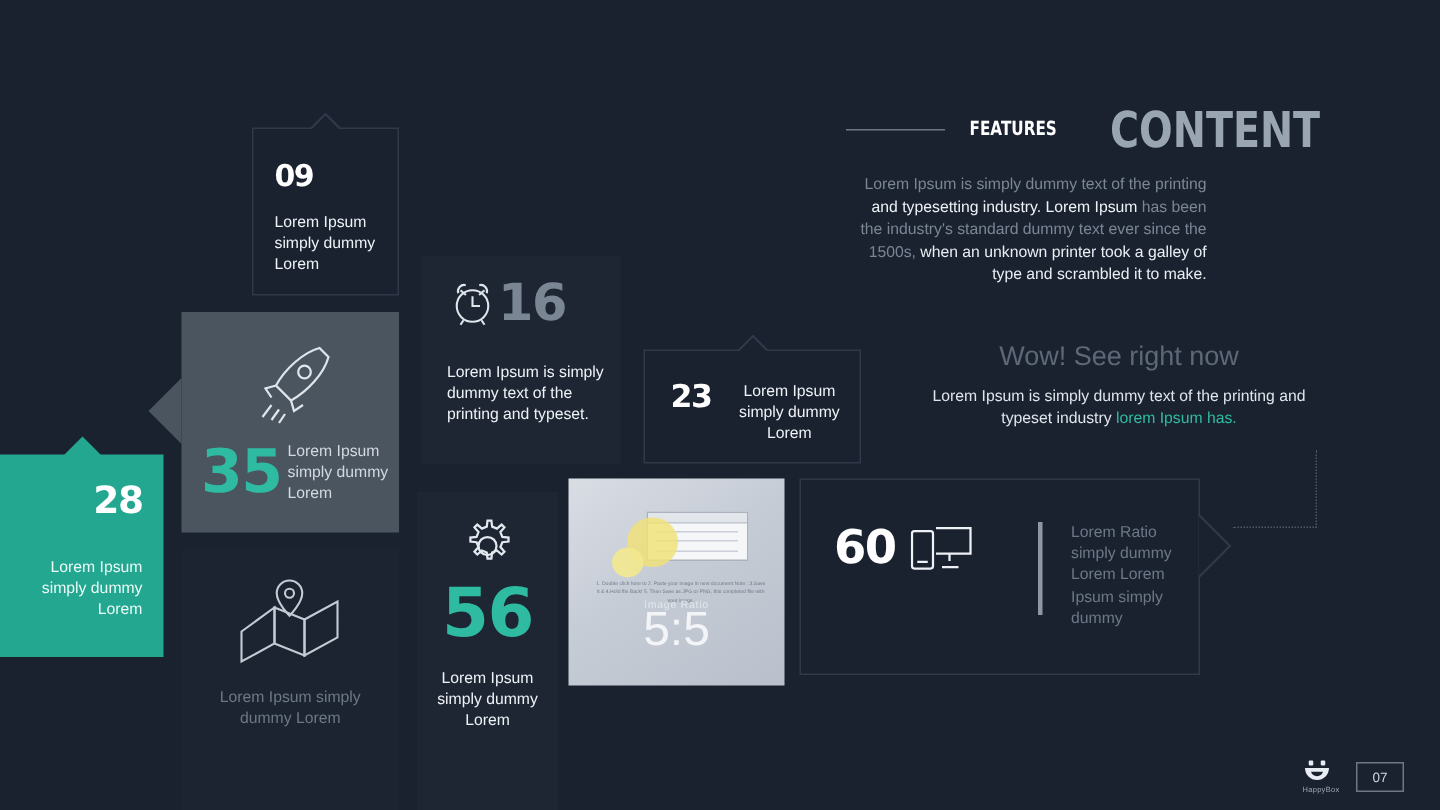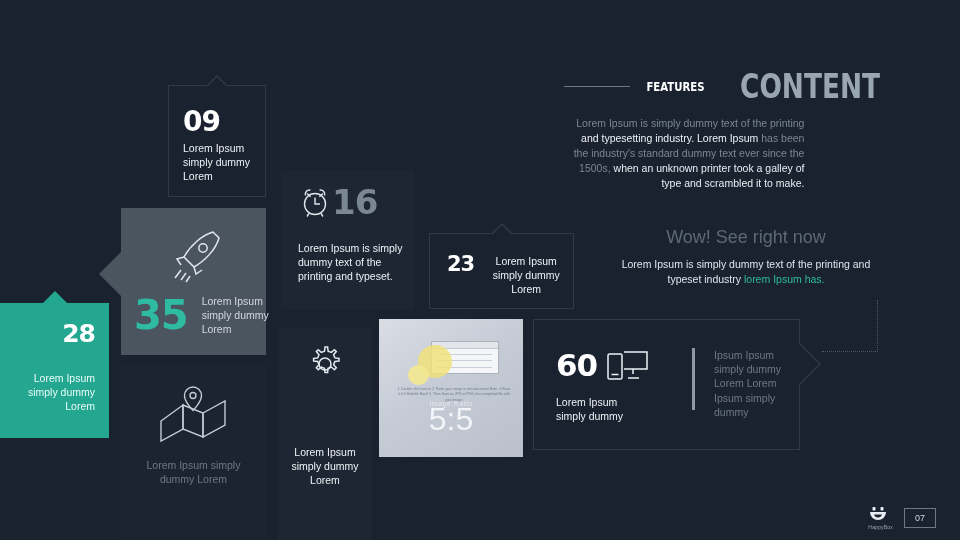--- a/index.html
+++ b/index.html
@@ -181,21 +181,21 @@
 
   <div id="wow">
     <div id="wow-title">Wow! See right now</div>
     <div id="wow-para">
       <span>Lorem Ipsum is simply dummy text of the printing and typeset industry </span><span class="lnk">lorem Ipsum has.</span>
     </div>
   </div>
 
   <div class="card outline" style="left:168px; top:85px; width:98px; height:112px;">
     <span class="notch-up-outline"></span>
-    <div class="num num-white" style="position:absolute; left:14px; top:19px; font-size:28px;text-align:center;">09</div>
+    <div class="num num-white" style="position:absolute; left:14px; top:19px; font-size:20px;text-align:center;">09</div>
     <div class="body-txt txt-white" style="position:absolute; left:14px; top:55px; width:74px; font-size:10.5px;">Lorem Ipsum simply dummy Lorem</div>
   </div>
 
   <div class="card fill-dark" style="left:281px; top:171px; width:133px; height:138px;">
     <div style="position:absolute; left:17px; top:14px; display:flex; align-items:center; gap:0;">
       <span>
         <svg width="34" height="34" viewBox="0 0 34 34" fill="none" stroke="#dfe5eb" stroke-width="1.4">
           <circle cx="17" cy="19" r="10.5"></circle>
           <path d="M17 12.5 V19 H22"></path>
           <path d="M9 8.5 l3.6 3.2"></path>
@@ -217,21 +217,21 @@
       <svg width="56" height="62" viewBox="0 0 56 62" fill="none" stroke="#dfe5eb" stroke-width="1.5">
         <path d="M44 6 C33 9 21 20 15 31 l10 10 C36 35 47 23 50 12 Z"></path>
         <circle cx="34" cy="22" r="4.2"></circle>
         <path d="M15 31 l-7 2 4 6"></path>
         <path d="M25 41 l2 7 6 -4"></path>
         <path d="M12 44 l-6 8"></path>
           <path d="M17 47 l-5 7"></path>
           <path d="M21 50 l-4 6"></path>
       </svg>
     </span>
-    <div style="position:absolute; left:13px; top:86px; display:flex; align-items:center; gap:14px;">
+    <div style="position:absolute; left:13px; top:86px; display:flex; align-items:center; gap:4px;">
       <span class="num num-teal" style="font-size:40px; line-height:1;">35</span>
       <span class="body-txt" style="width:70px; font-size:10.5px; color:#d3d9e0;">Lorem Ipsum simply dummy Lorem</span>
     </div>
   </div>
 
   <div class="card outline" style="left:429px; top:233px; width:145px; height:76px;">
     <span class="notch-up-outline"></span>
     <div style="position:absolute; left:17px; top:20px; display:flex; align-items:flex-start; gap:13px;text-align:center;">
       <span class="num num-white" style="font-size:21px; line-height:1;">23</span>
       <span class="body-txt txt-white" style="width:78px; font-size:10.5px;">Lorem Ipsum simply dummy Lorem</span>
@@ -257,20 +257,21 @@
     <div class="body-txt txt-gray" style="position:absolute; left:14px; right:14px; top:92px; font-size:10.5px; text-align:center;">Lorem Ipsum simply dummy Lorem</div>
   </div>
 
   <div class="card fill-dark" style="left:278px; top:328px; width:94px; height:212px;">
     <span style="position:absolute; left:27px; top:16px;">
       <svg width="40" height="40" viewBox="0 0 40 40" fill="none" stroke="#e3e8ee" stroke-width="1.5">
         <circle cx="20" cy="20" r="6"></circle>
         <path d="M20 3 l2.6 0 .5 4.1 3.2 1.3 3.1 -2.7 1.9 1.9 -2.7 3.1 1.3 3.2 4.1 .5 0 2.6 -4.1 .5 -1.3 3.2 2.7 3.1 -1.9 1.9 -3.1 -2.7 -3.2 1.3 -.5 4.1 -2.6 0 -.5 -4.1 -3.2 -1.3 -3.1 2.7 -1.9 -1.9 2.7 -3.1 -1.3 -3.2 -4.1 -.5 0 -2.6 4.1 -.5 1.3 -3.2 -2.7 -3.1 1.9 -1.9 3.1 2.7 3.2 -1.3 Z"></path>
       </svg>
     </span>
+    <div class="num num-teal" style="position:absolute; left:0; right:0; top:58px; text-align:center; font-size:45px; line-height:1;">56</div>
     <div class="body-txt txt-white" style="position:absolute; left:9px; right:9px; top:117px; font-size:10.5px; text-align:center;">Lorem Ipsum simply dummy Lorem</div>
   </div>
 
   <div class="card imgph" style="left:379px; top:319px; width:144px; height:138px;">
     <div class="dlg">
       <div class="dlg-bar"></div>
       <div class="dlg-line"></div>
       <div class="dlg-line"></div>
       <div class="dlg-line"></div>
     </div>
@@ -287,23 +288,22 @@
       <span class="num num-white" style="font-size:31px; line-height:1;">60</span>
       <span>
         <svg width="42" height="34" viewBox="0 0 42 34" fill="none" stroke="#eef2f6" stroke-width="1.5">
           <rect x="1" y="6" width="14" height="25" rx="1.6"></rect>
           <path d="M4.5 26.5 h7"></path>
           <path d="M17 4 h23 v17 h-23"></path>
           <path d="M26 21 v5 M21 30 h11"></path>
         </svg>
       </span>
     </div>
-    <div class="body-txt txt-white" style="position:absolute; left:22px; top:75px; width:92px; font-size:10.5px;">Lorem Ipsum simply dummy</div>
     <div style="position:absolute; left:158px; top:28px; width:3px; height:62px; background:#8e98a5;"></div>
-    <div class="body-txt txt-gray" style="position:absolute; left:180px; top:28px; width:72px; font-size:10.5px;">Ipsum Ipsum simply dummy Lorem Lorem Ipsum simply dummy</div>
+    <div class="body-txt txt-gray" style="position:absolute; left:180px; top:28px; width:72px; font-size:10.5px;">Lorem Ratio simply dummy Lorem Lorem Ipsum simply dummy</div>
   </div>
 
   <div id="conn-h"></div>
   <div id="conn-v"></div>
 
   <div id="footer">
     <div id="logo">
       <span>
         <svg width="20" height="17" viewBox="0 0 20 17" fill="none">
           <path d="M2 6 a8 8 0 0 0 16 0 Z" fill="#e8edf3"></path>

